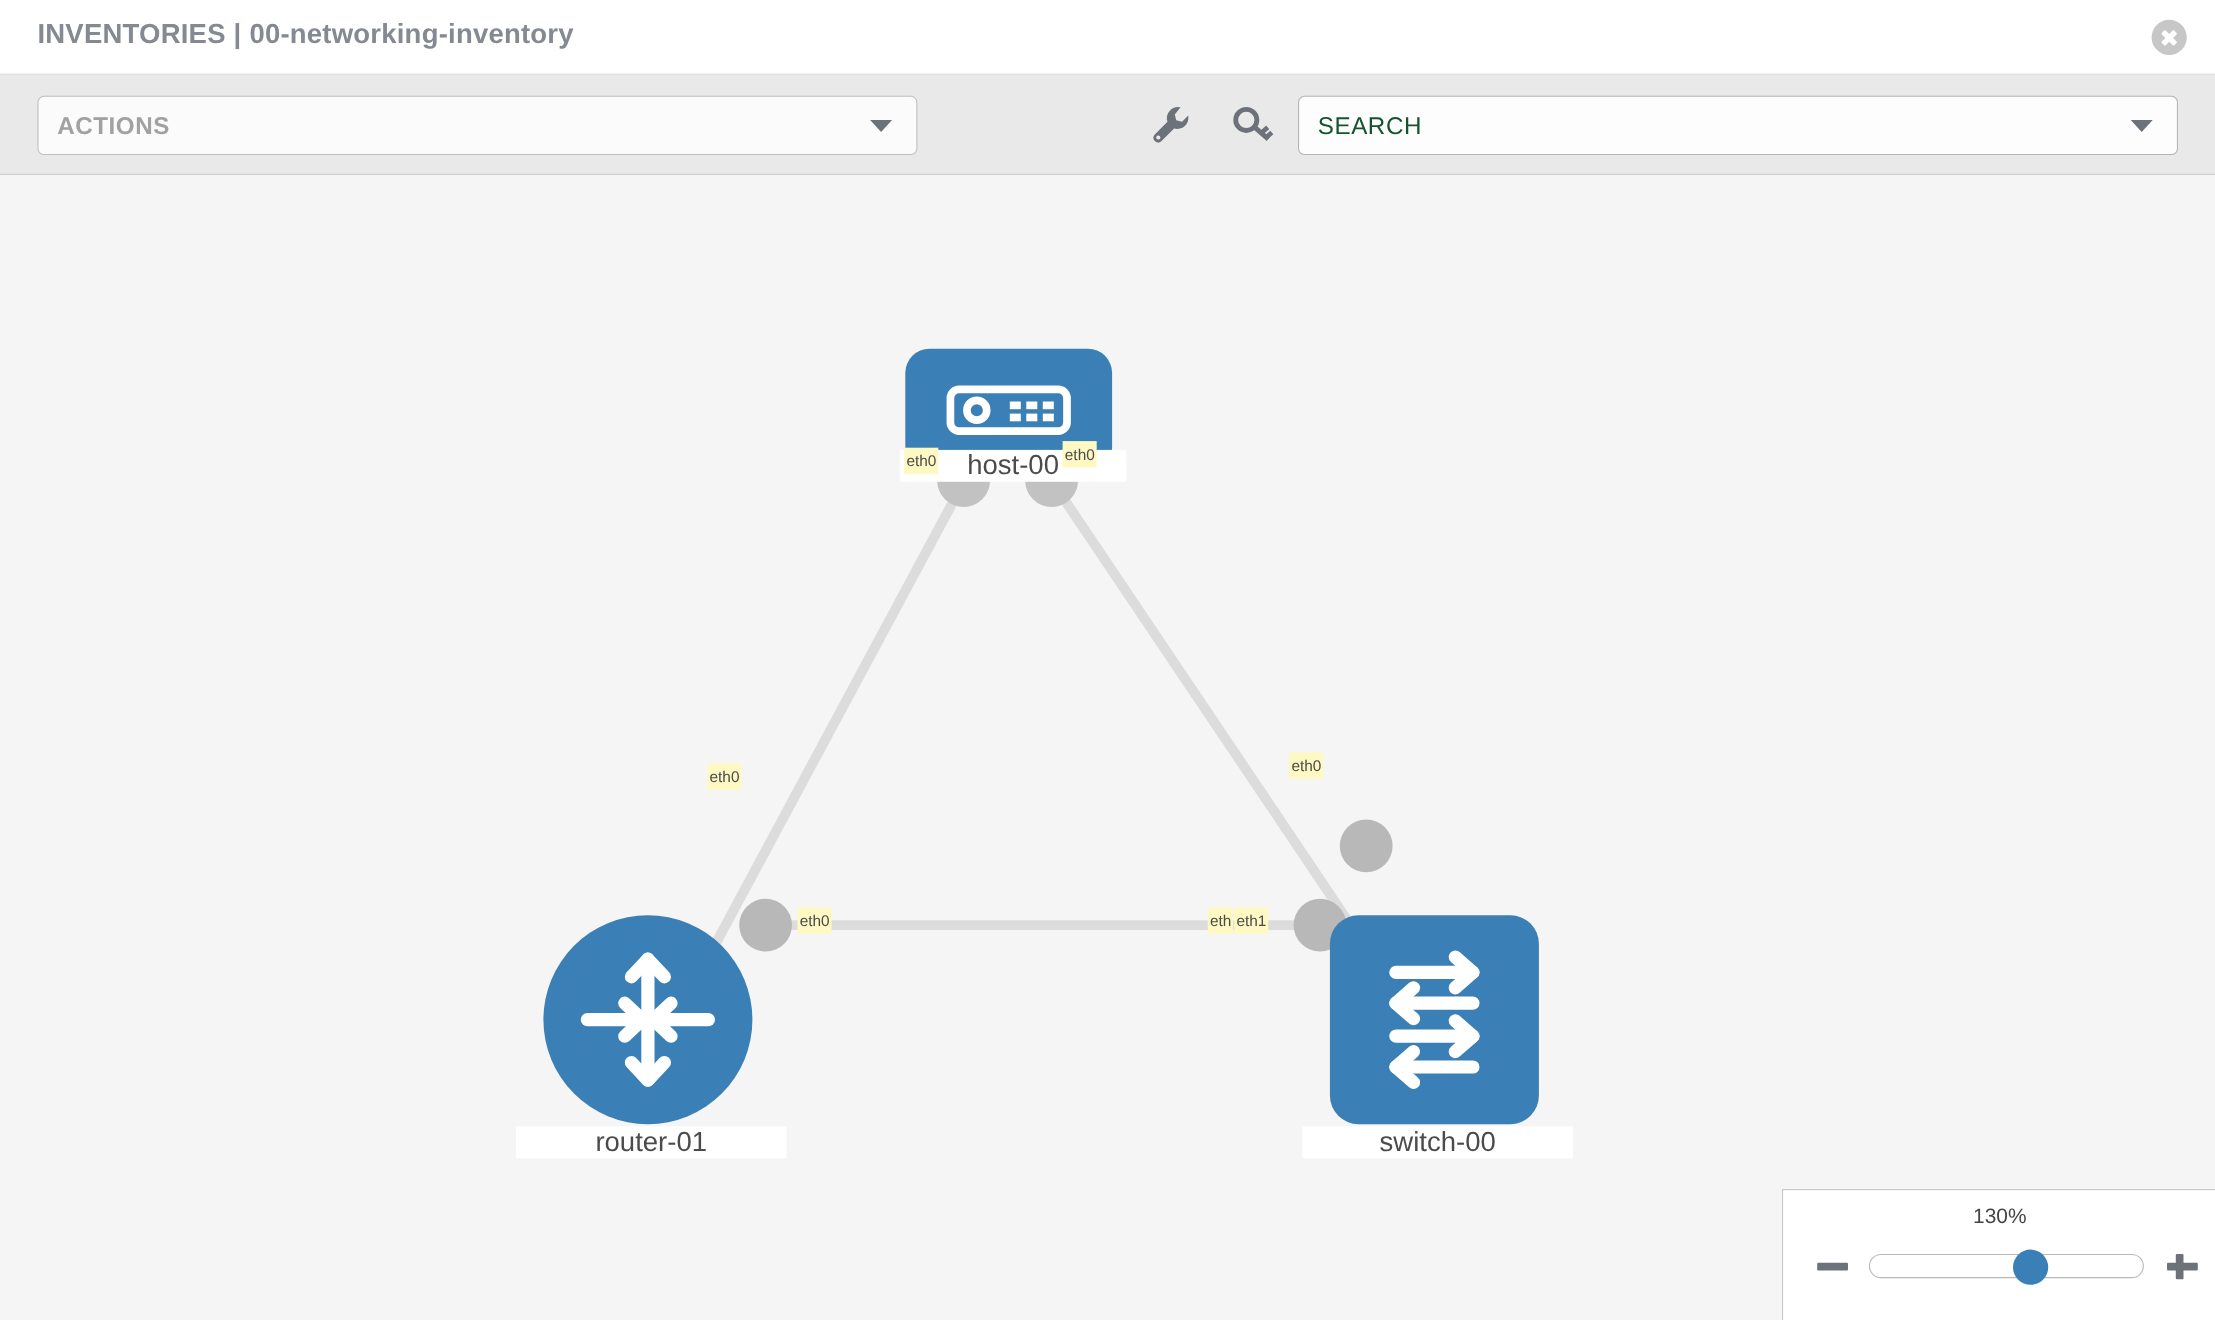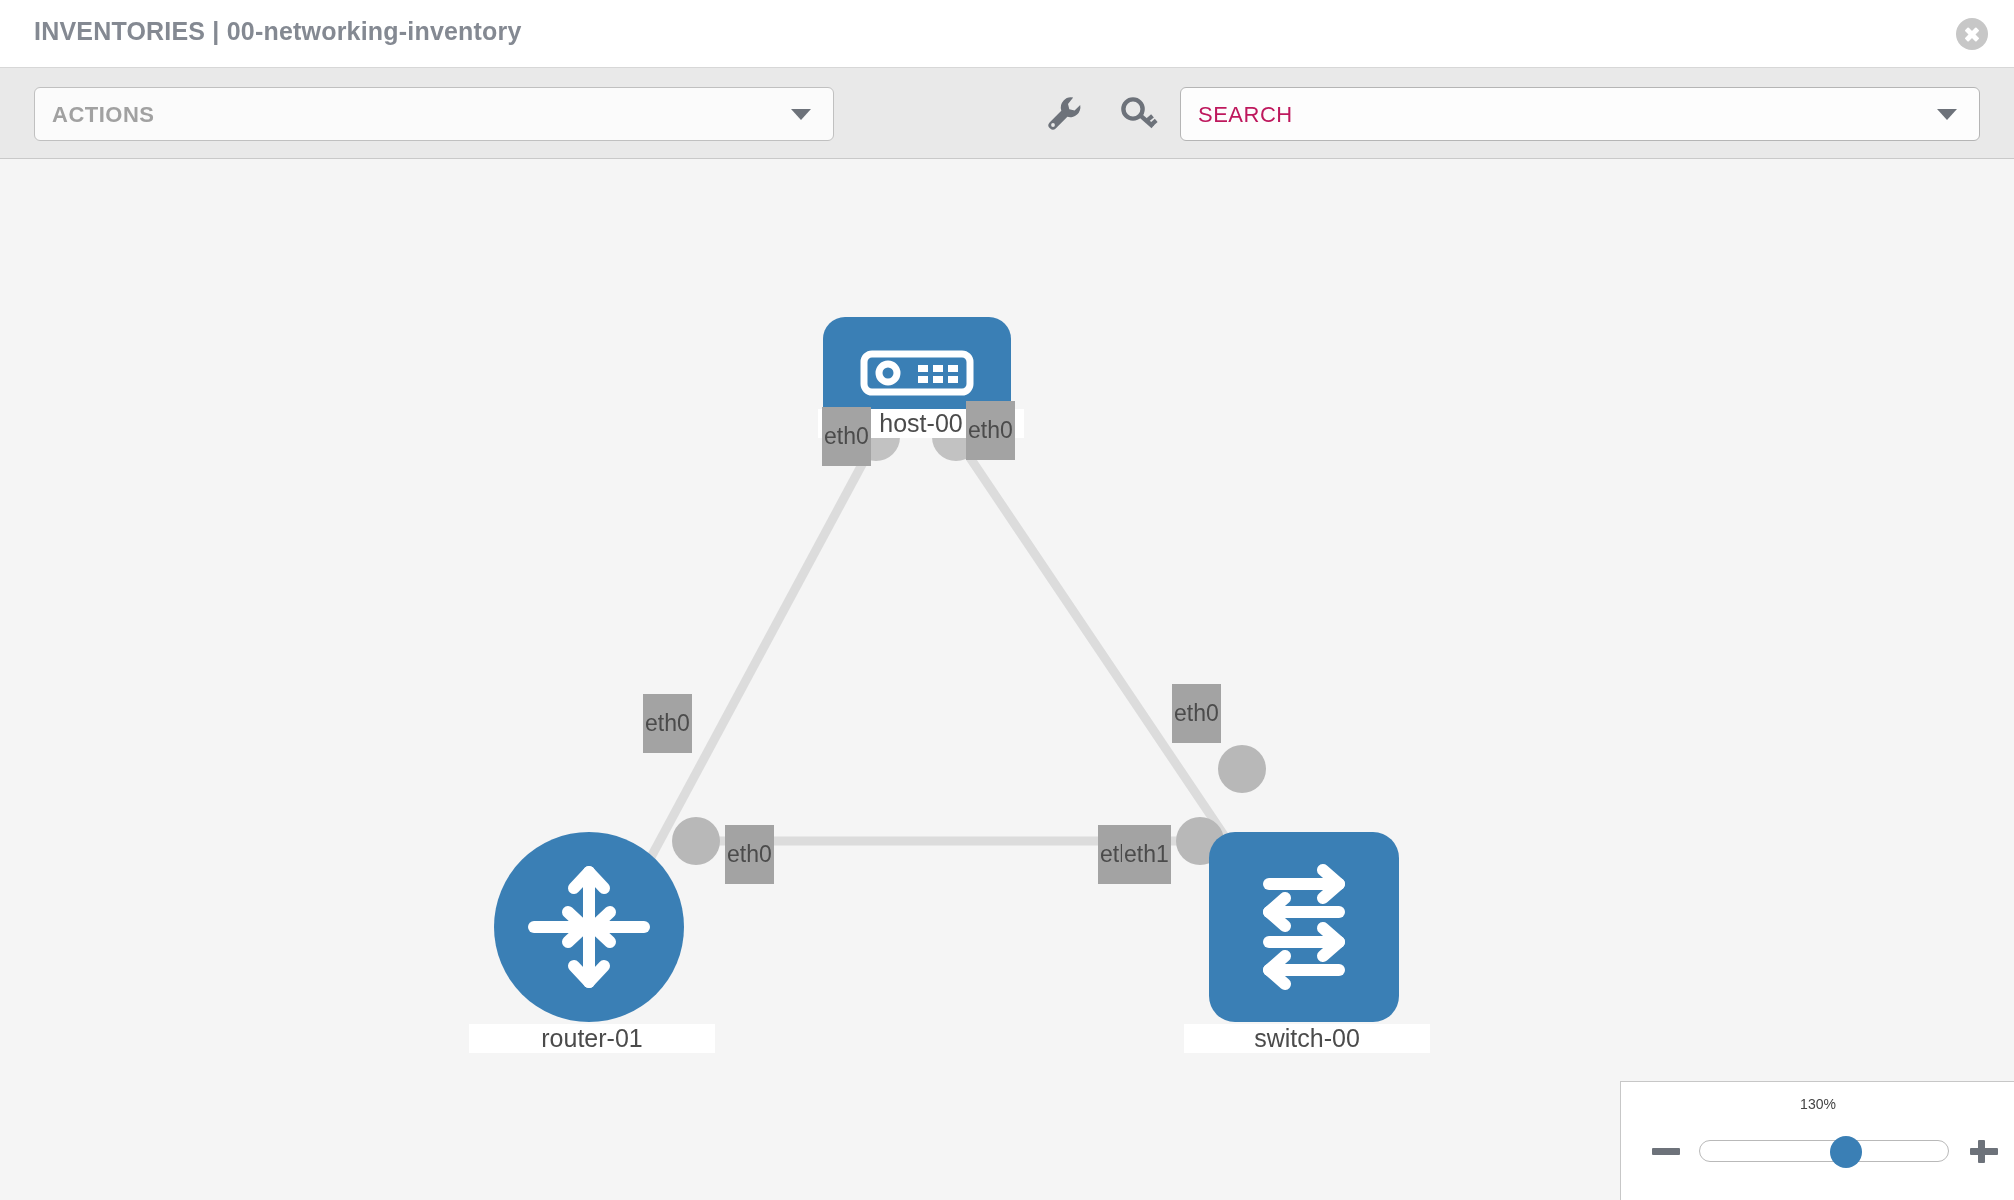--- a/index.html
+++ b/index.html
@@ -128,21 +128,21 @@
     border: 1px solid #b5b5b5;
     border-radius: 6px;
     box-sizing: border-box;
     cursor: text;
   }
   .search-label {
     position: absolute;
     left: 17px;
     top: 14px;
     font-size: 22px;
-    color: #be185d;
+    color: #14532d;
     letter-spacing: 0.5px;
   }
 
   
   .canvas {
     position: absolute;
     left: 0; top: 159px;
     width: 2014px;
     height: 1041px;
     background: #f5f5f5;
@@ -182,24 +182,24 @@
   
   .node-router { left: 494px; top: 673px; width: 190px; height: 190px; }
   .node-router .node-shape { width: 190px; height: 190px; border-radius: 50%; }
 
   
   .node-switch { left: 1209px; top: 673px; width: 190px; height: 190px; }
   .node-switch .node-shape { width: 190px; height: 190px; border-radius: 26px; }
 
   .edge-label {
     position: absolute;
-    font-size: 23px;
+    font-size: 14px;
     color: #4b4b4b;
-    background: #a3a3a3;
-    padding: 16px 2px;
+    background: #fef9c3;
+    padding: 4px 2px;
     white-space: nowrap;
   }
 
   
   .zoom-panel {
     position: absolute;
     left: 1620px;
     top: 1081px;
     width: 394px;
     height: 119px;
@@ -208,21 +208,21 @@
     border-bottom: none;
     border-right: none;
     box-sizing: border-box;
   }
   .zoom-value {
     position: absolute;
     left: 0;
     top: 14px;
     width: 394px;
     text-align: center;
-    font-size: 14px;
+    font-size: 19px;
     color: #444444;
   }
   .zoom-row {
     position: absolute;
     left: 0;
     top: 50px;
     width: 394px;
     height: 40px;
   }
   .zoom-minus, .zoom-plus {

